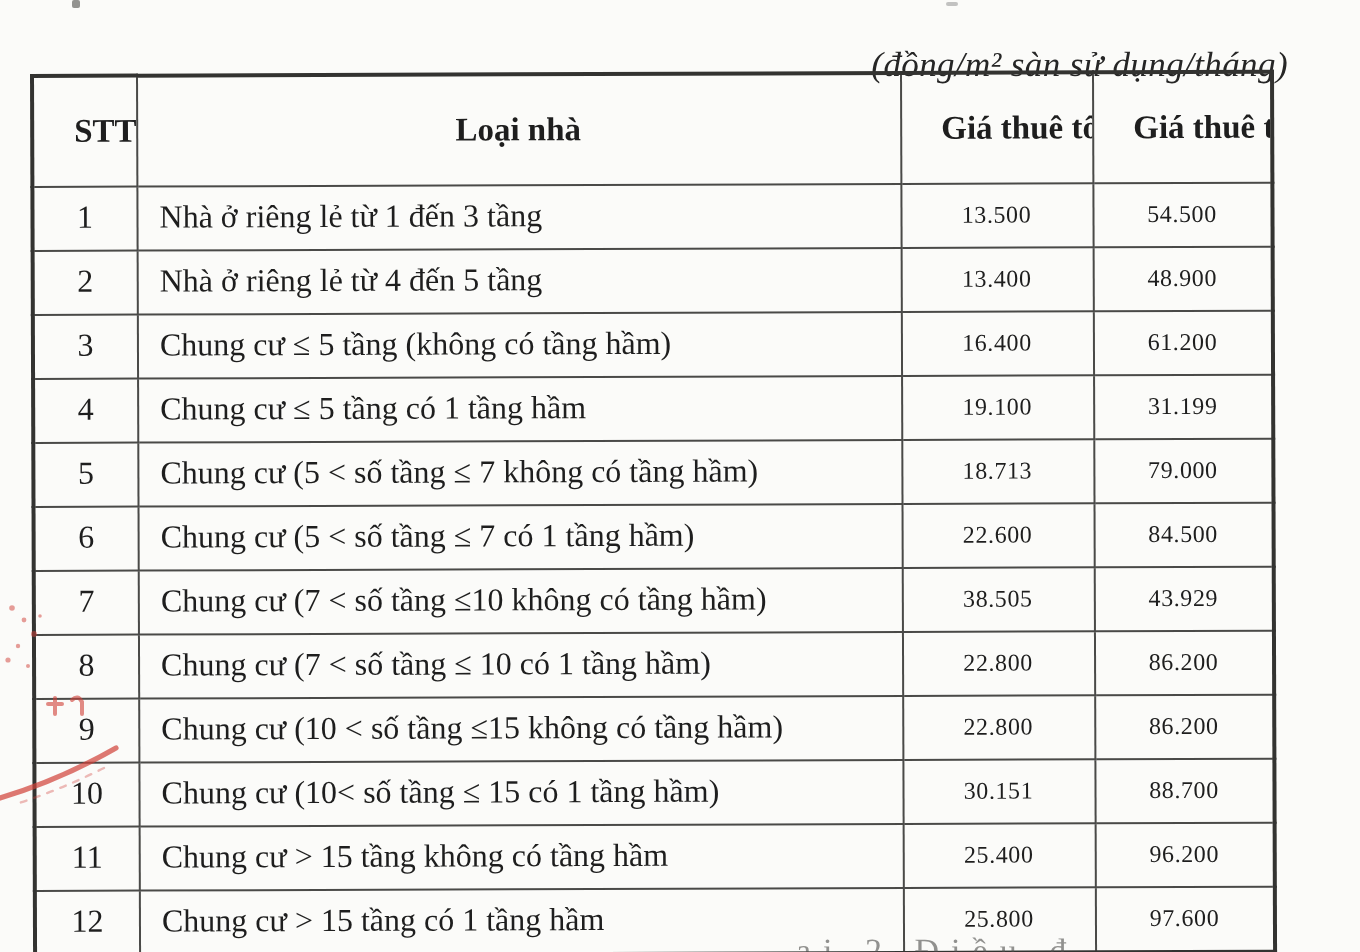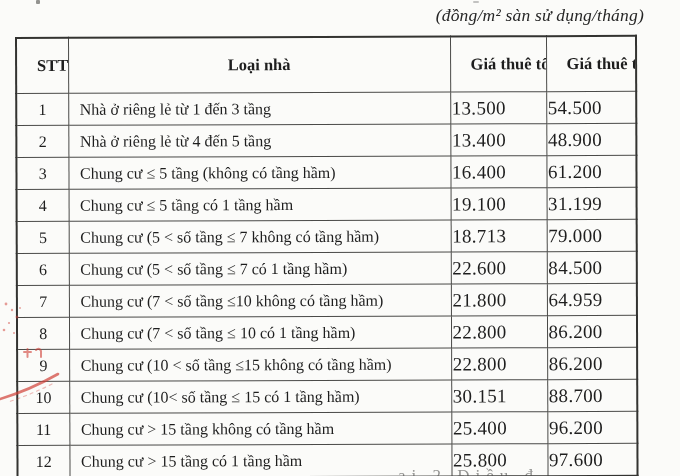--- a/index.html
+++ b/index.html
@@ -12,21 +12,21 @@
     position: relative;
   }
   #page {
     position: absolute; inset: 0;
     width: 680px; height: 476px;
     overflow: hidden;
   }
   
   .unit-caption {
     position: absolute;
-    top: 5px; right: 36px;
+    top: 22px; right: 36px;
     font-style: italic;
     font-size: 17.5px;
     color: #262626;
     letter-spacing: 0.2px;
   }
   
   .table-wrap {
     position: absolute;
     left: 15px; top: 37px;
     width: 620px;
@@ -55,21 +55,21 @@
     text-align: center;
     height: 50px;
     line-height: 1.15;
     white-space: normal;
     border-bottom: 1.5px solid #3a3a38;
     padding: 2px 20px;
   }
   tbody td { height: 29px; font-size: 16px; }
   td.col-stt  { text-align: center; }
   td.col-type { text-align: left; padding-left: 11px; }
-  td.col-min, td.col-max { text-align: left; font-size: 19px; letter-spacing: 0.3px; }
+  td.col-min, td.col-max { text-align: center; font-size: 12px; letter-spacing: 0.3px; }
   
   .stamp-fragment {
     position: absolute;
     left: 0px; top: 278px;
     width: 70px; height: 132px;
     pointer-events: none;
   }
   .top-speck {
     position: absolute;
     background: #5a5a58;
@@ -144,22 +144,22 @@
           </tr>
           <tr>
             <td class="col-stt">6</td>
             <td class="col-type">Chung cư (5 &lt; số tầng ≤ 7 có 1 tầng hầm)</td>
             <td class="col-min">22.600</td>
             <td class="col-max">84.500</td>
           </tr>
           <tr>
             <td class="col-stt">7</td>
             <td class="col-type">Chung cư (7 &lt; số tầng ≤10 không có tầng hầm)</td>
-            <td class="col-min">21.800</td>
-            <td class="col-max">64.959</td>
+            <td class="col-min">38.505</td>
+            <td class="col-max">43.929</td>
           </tr>
           <tr>
             <td class="col-stt">8</td>
             <td class="col-type">Chung cư (7 &lt; số tầng ≤ 10 có 1 tầng hầm)</td>
             <td class="col-min">22.800</td>
             <td class="col-max">86.200</td>
           </tr>
           <tr>
             <td class="col-stt">9</td>
             <td class="col-type">Chung cư (10 &lt; số tầng ≤15 không có tầng hầm)</td>

